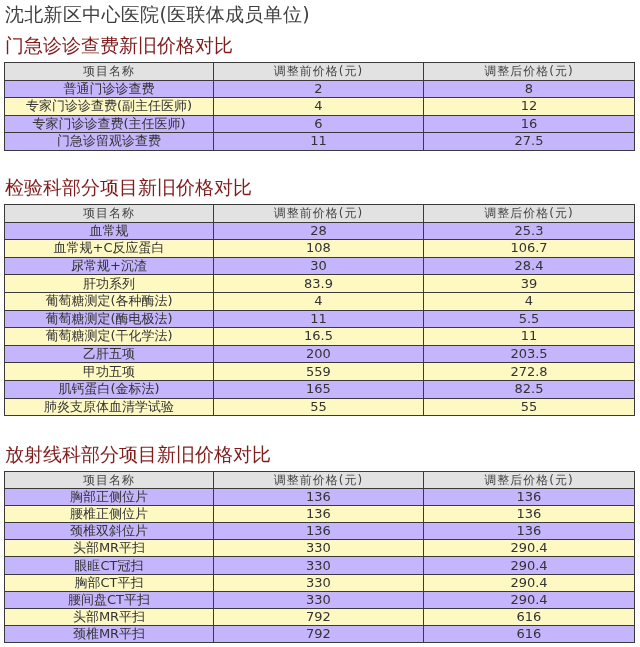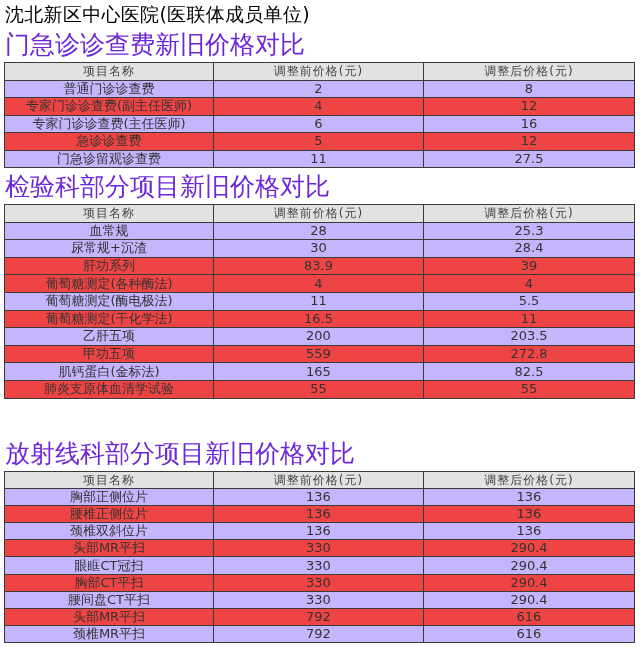--- a/index.html
+++ b/index.html
@@ -1,25 +1,25 @@
 <!DOCTYPE html>
 <html><head>
 <meta charset="utf-8">
 <style>
   html, body { margin: 0; padding: 0; background: #ffffff; }
   body { width: 640px; height: 647px; position: relative; overflow: hidden;
          font-family: "DejaVu Sans", "Liberation Sans", sans-serif; color: #2a2a2a; }
-  .title { position: absolute; left: 5px; top: 3px; font-size: 19px; line-height: 22px; color: #000000; white-space: nowrap; letter-spacing: 0.3px; }
-  .sec-title { position: absolute; left: 5px; font-size: 25px; line-height: 22px; color: #6d28d9; white-space: nowrap; }
+  .title { position: absolute; left: 5px; top: 3px; font-size: 19px; line-height: 22px; color: #404040; white-space: nowrap; letter-spacing: 0.3px; }
+  .sec-title { position: absolute; left: 5px; font-size: 19px; line-height: 22px; color: #7f1d1d; white-space: nowrap; }
   table.price { position: absolute; left: 4px; width: 630px; border-collapse: collapse; table-layout: fixed;
                 font-size: 13px; color: #333; border-radius: 8px; }
   table.price td, table.price th { border: 1px solid #3a3a3a; text-align: center; padding: 0; font-weight: normal;
                 white-space: nowrap; overflow: hidden; }
   table.price th { background: #e2e2e2; font-size: 12px; letter-spacing: 1px; color: #444; }
-  table.price tr.even td { background: #ef4444; }
+  table.price tr.even td { background: #fef9c3; }
   table.price tr.odd td { background: #c4b5fd; }
   col.c1 { width: 209px; } col.c2 { width: 210px; } col.c3 { width: 211px; }
   #t1 { top: 62px; } #t1 th, #t1 td { height: 16.5px; line-height: 16px; }
   #t2 { top: 204px; } #t2 th, #t2 td { height: 16.6px; line-height: 16px; }
   #t3 { top: 471px; } #t3 th, #t3 td { height: 16.1px; line-height: 16px; }
 </style>
 </head>
 <body>
 
 <div class="title">沈北新区中心医院(医联体成员单位)</div>
@@ -47,25 +47,20 @@
       <tr class="even">
         <td>专家门诊诊查费(副主任医师)</td>
         <td>4</td>
         <td>12</td>
       </tr>
       <tr class="odd">
         <td>专家门诊诊查费(主任医师)</td>
         <td>6</td>
         <td>16</td>
       </tr>
-      <tr class="even">
-        <td>急诊诊查费</td>
-        <td>5</td>
-        <td>12</td>
-      </tr>
       <tr class="odd">
         <td>门急诊留观诊查费</td>
         <td>11</td>
         <td>27.5</td>
       </tr>
     </tbody>
 </table>
 
 <div class="sec-title" style="top:176px">检验科部分项目新旧价格对比</div>
 <table class="price" id="t2">
@@ -80,20 +75,25 @@
       <th>调整前价格(元)</th>
       <th>调整后价格(元)</th>
     </tr>
   </thead>
   <tbody>
       <tr class="odd">
         <td>血常规</td>
         <td>28</td>
         <td>25.3</td>
       </tr>
+      <tr class="even">
+        <td>血常规+C反应蛋白</td>
+        <td>108</td>
+        <td>106.7</td>
+      </tr>
       <tr class="odd">
         <td>尿常规+沉渣</td>
         <td>30</td>
         <td>28.4</td>
       </tr>
       <tr class="even">
         <td>肝功系列</td>
         <td>83.9</td>
         <td>39</td>
       </tr>

